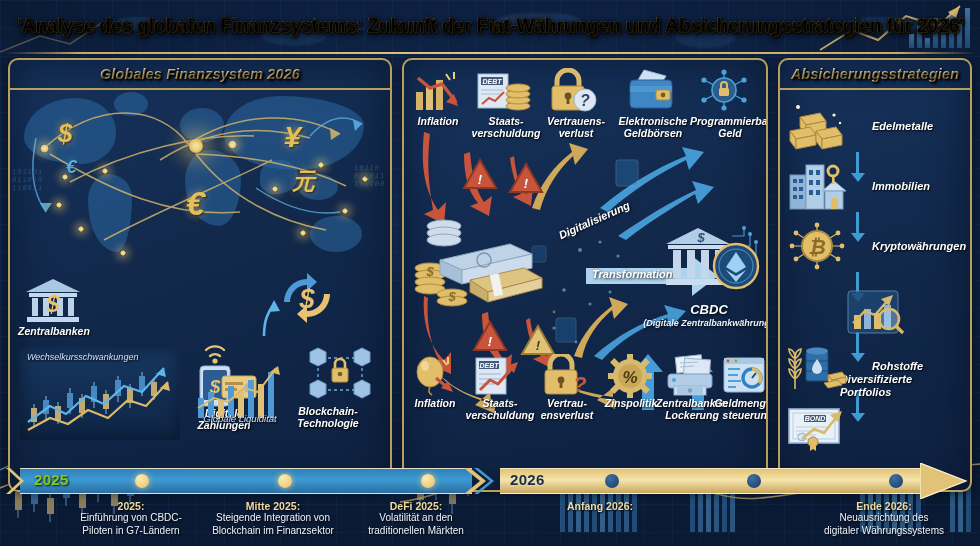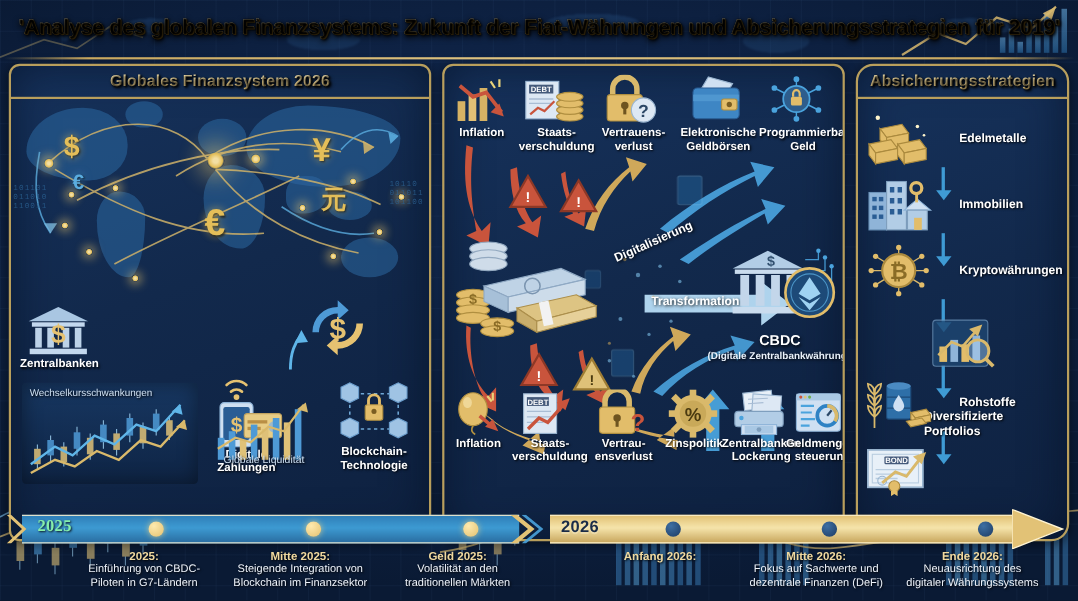--- a/index.html
+++ b/index.html
@@ -52,30 +52,30 @@
     -webkit-background-clip:text; background-clip:text; -webkit-text-fill-color:transparent;
     filter: drop-shadow(1px 1px 1px rgba(0,0,0,.9));
   }
   .title-rule{
     position:absolute; left:3px; right:3px; top:52px; height:2px;
     background:linear-gradient(90deg, transparent, #c9a85f 8%, #e0c584 50%, #c9a85f 92%, transparent);
     z-index:6;
   }
 
   
-  .panels{ position:absolute; left:8px; right:8px; top:58px; height:434px; display:flex; gap:10px; z-index:5;}
+  .panels{ position:absolute; left:8px; right:8px; top:58px; height:434px; display:flex; gap:10px; z-index:5;font-style:italic;}
   .panel{
     border:2px solid #b99f5c; border-radius:10px; position:relative;
     background:linear-gradient(160deg, #16325c 0%, #12294c 45%, #0e2140 100%);
     box-shadow: inset 0 0 40px rgba(5,15,35,.65), 0 2px 10px rgba(0,0,0,.5);
     overflow:hidden;
   }
   .panel.p1{ width:384px; }
   .panel.p2{ width:366px; }
-  .panel.p3{ flex:1;border-radius:16px; }
+  .panel.p3{ flex:1; }
   .panel-head{
     height:30px; display:flex; align-items:center; justify-content:center;
     border-bottom:2px solid #b99f5c; position:relative; z-index:3;
   }
   .panel-head h2{
     font-size:14.5px; font-weight:bold; color:#f0d89b; letter-spacing:.1px;
     text-shadow:1px 1px 2px rgba(0,0,0,.9);
     background:linear-gradient(#ffeebb, #ddbb6e);
     -webkit-background-clip:text; background-clip:text; -webkit-text-fill-color:transparent;
     filter: drop-shadow(1px 1px 1px rgba(0,0,0,.9));
@@ -162,21 +162,21 @@
     position:absolute; inset:0;
     border-top:1.5px solid rgba(255,244,210,.85);
     border-bottom:1.5px solid rgba(255,244,210,.85);
   }
   .tl-seg.blue .body{ background:linear-gradient(180deg,#2f7fb8 0%, #3d9ad2 45%, #2a6ea2 100%); }
   .tl-seg.gold .body{ background:linear-gradient(180deg,#e7c97d 0%, #f3e0a6 45%, #caa css 100%); }
   .tl-seg.gold .body{ background:linear-gradient(180deg,#e2c276 0%, #f5e4ab 45%, #c9a85f 100%); }
   .tl-year{
     position:absolute; top:3px; font-weight:bold; font-size:15px; letter-spacing:.3px;
   }
-  .tl-year.y2025{ color:#86efac; text-shadow:1px 1px 2px rgba(0,0,0,.9);font-family:Liberation Serif, serif; }
+  .tl-year.y2025{ color:#84cc16; text-shadow:1px 1px 2px rgba(0,0,0,.9); }
   .tl-year.y2026{ color:#1a2c48; text-shadow:0 1px 0 rgba(255,255,255,.25); }
   .tl-dot{
     position:absolute; top:6px; width:14px; height:14px; border-radius:50%;
   }
   .tl-dot.gold{ background:radial-gradient(circle at 35% 30%, #ffeaae, #e3c170); box-shadow:0 0 6px rgba(240,210,130,.8); }
   .tl-dot.navy{ background:radial-gradient(circle at 35% 30%, #3e6fa3, #1d3b63); }
   .tl-item{
     position:absolute; top:42px; text-align:center; width:170px;
   }
   .tl-item .h{ color:#f0d99f; font-weight:bold; font-size:10.5px; text-shadow:1px 1px 2px rgba(0,0,0,.95); }
@@ -285,21 +285,21 @@
   </div>
   <div class="ticker" style="left:486px;bottom:74px;">
     <span class="up">▲</span> 3806 &nbsp;&nbsp; 1681 &nbsp;&nbsp; <span class="up">▲</span> 5060 &nbsp;&nbsp; 1116 &nbsp;&nbsp; <span class="up">▲</span> 30106
   </div>
   <div class="ticker" style="left:486px;bottom:60px;">
     <span class="up">▲</span> 230 &nbsp;&nbsp; 62.0K
   </div>
 </div>
 
 <div class="title-bar">
-  <h1>'Analyse des globalen Finanzsystems: Zukunft der Fiat-Währungen und Absicherungsstrategien für 2019'</h1>
+  <h1>'Analyse des globalen Finanzsystems: Zukunft der Fiat-Währungen und Absicherungsstrategien für 2026'</h1>
 </div>
 <div class="title-rule"></div>
 
 <div class="panels">
 
   <section class="panel p1">
     <div class="panel-head">
       <h2>Globales Finanzsystem 2026</h2>
     </div>
     <div class="panel-body">
@@ -472,21 +472,21 @@
             <polygon points="8,10 16,6 24,10 24,20 16,24 8,20"></polygon>
             <polygon points="52,10 60,6 68,10 68,20 60,24 52,20"></polygon>
             <polygon points="8,42 16,38 24,42 24,52 16,56 8,52"></polygon>
             <polygon points="52,42 60,38 68,42 68,52 60,56 52,52"></polygon>
           </g>
           <rect x="30" y="26" width="16" height="14" rx="2" fill="#e2bd6a" stroke="#b08f40"></rect>
           <path d="M33,26 v-4 a5,5 0 0 1 10,0 v4" fill="none" stroke="#e2bd6a" stroke-width="2.6"></path>
           <circle cx="38" cy="32" r="2.3" fill="#7a5d22"></circle>
         </svg>
       </div>
-      <div class="icon-label" style="left:284px;top:316px;width:92px;">Blockchain-
+      <div class="icon-label" style="left:272px;top:316px;width:92px;">Blockchain-
 Technologie</div>
     </div>
   </section>
 
   <section class="panel p2">
     <div class="panel-body">
 
       <svg width="362" height="366" style="position:absolute;left:0;top:0">
 
         <g fill="#c9543c">
@@ -1011,30 +1011,25 @@
     <div class="h">2025:</div>
     <div class="d">Einführung von CBDC-
 Piloten in G7-Ländern</div>
   </div>
   <div class="tl-item" style="left:188px;">
     <div class="h">Mitte 2025:</div>
     <div class="d">Steigende Integration von
 Blockchain im Finanzsektor</div>
   </div>
   <div class="tl-item" style="left:331px;">
-    <div class="h">Geld 2025:</div>
+    <div class="h">DeFi 2025:</div>
     <div class="d">Volatilität an den
 traditionellen Märkten</div>
   </div>
   <div class="tl-item" style="left:515px;">
     <div class="h">Anfang 2026:</div>
-  </div>
-  <div class="tl-item" style="left:657px;">
-    <div class="h">Mitte 2026:</div>
-    <div class="d">Fokus auf Sachwerte und
-dezentrale Finanzen (DeFi)</div>
   </div>
   <div class="tl-item" style="left:799px;">
     <div class="h">Ende 2026:</div>
     <div class="d">Neuausrichtung des
 digitaler Währungssystems</div>
   </div>
 </div>
 
 </body></html>

